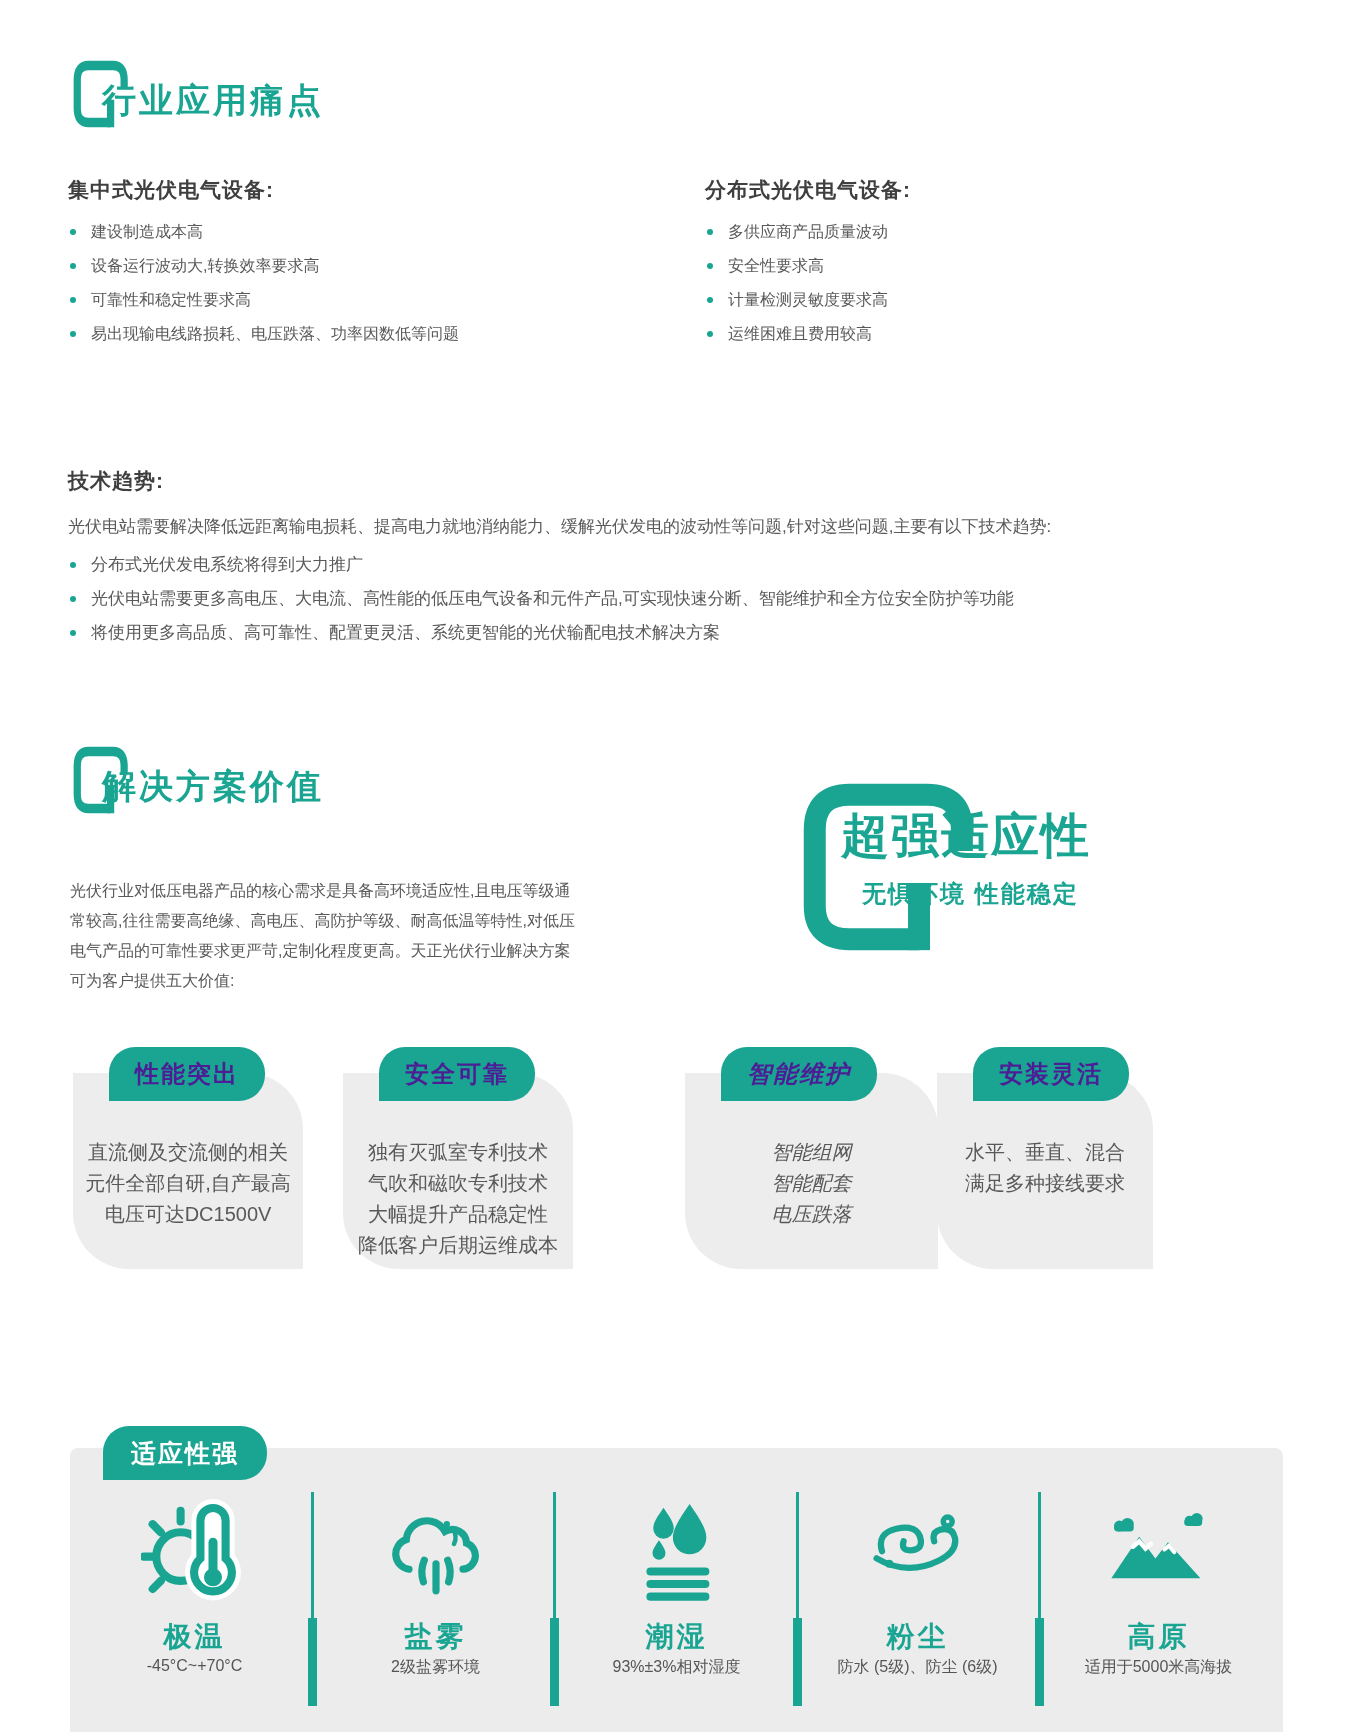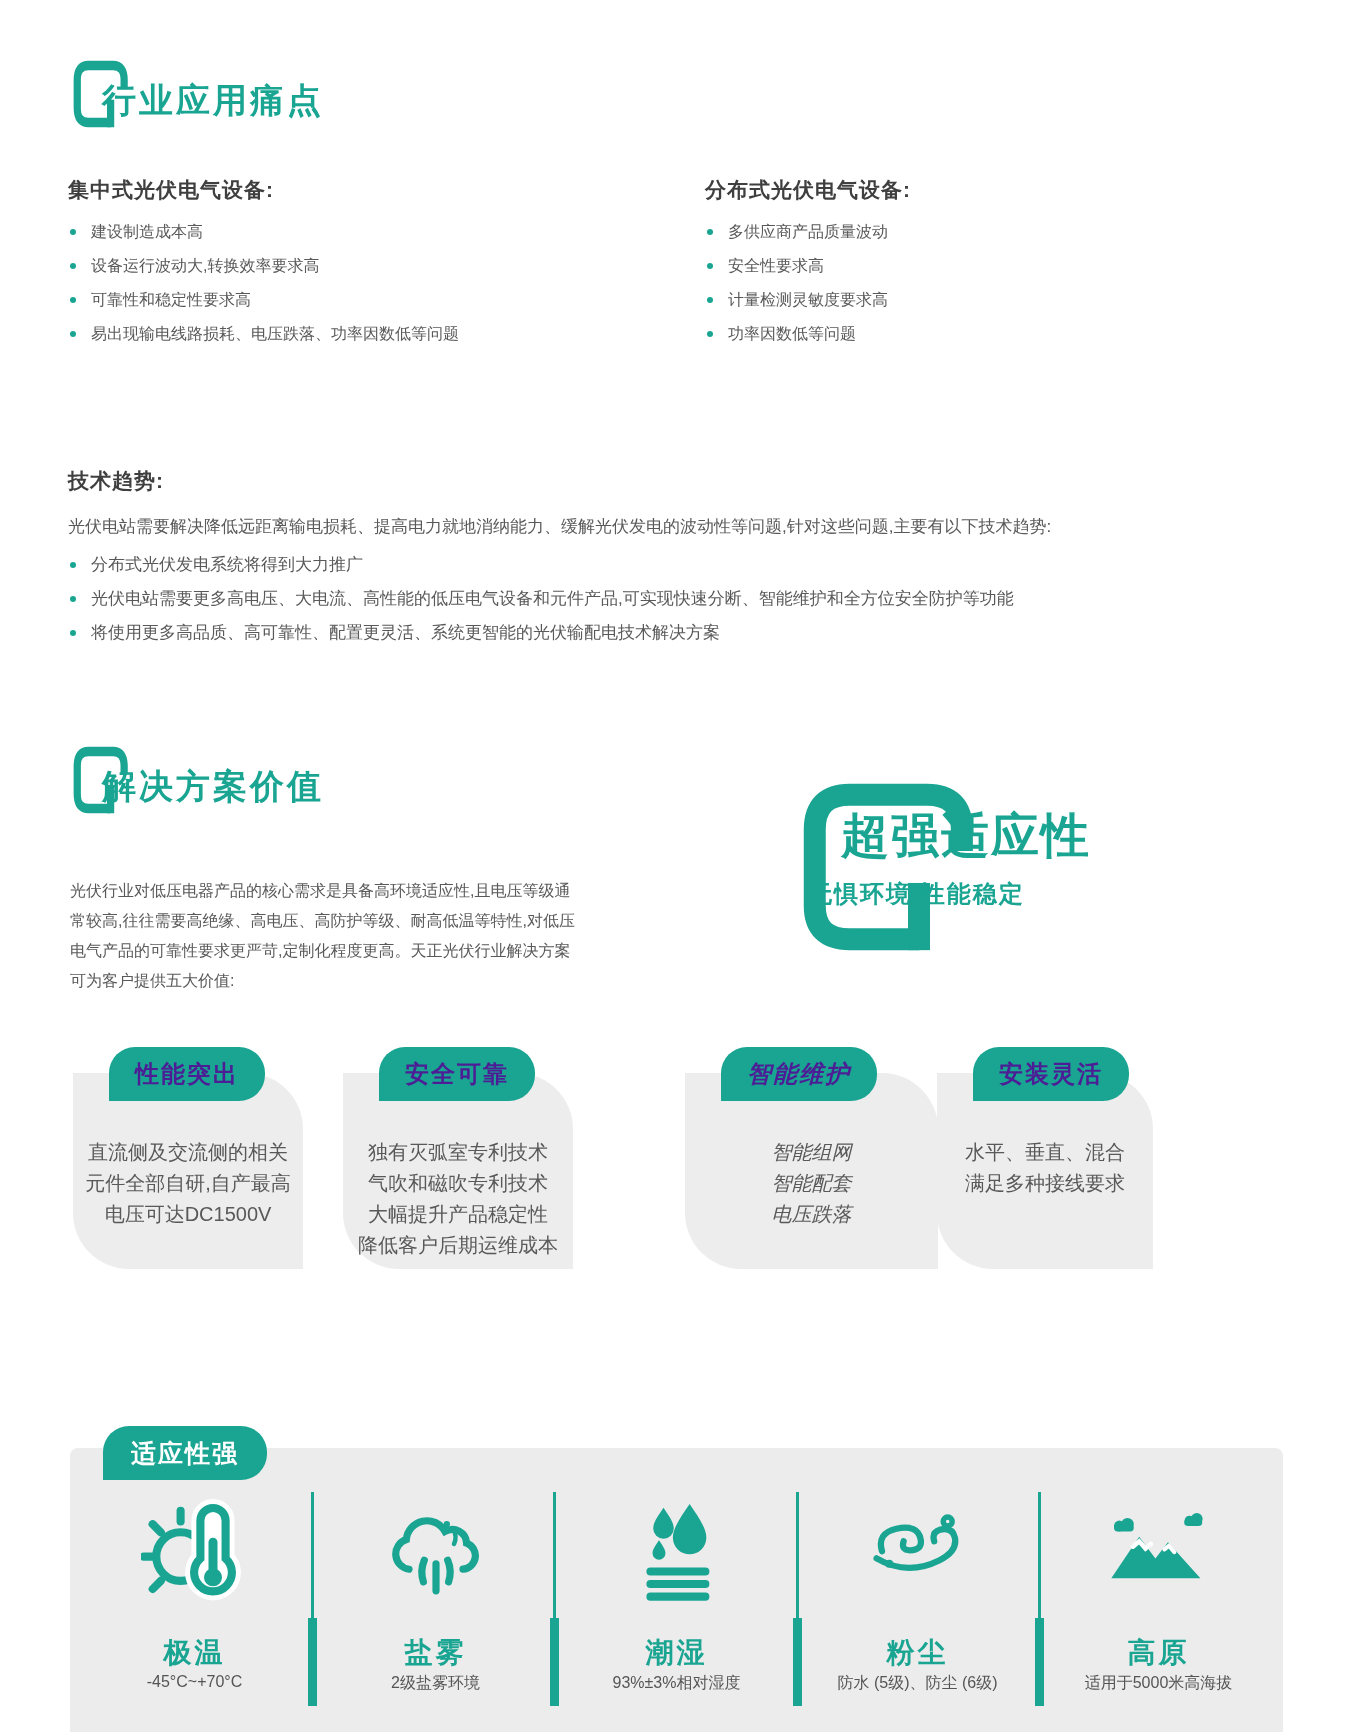--- a/index.html
+++ b/index.html
@@ -33,21 +33,21 @@
   #trends{position:absolute;left:68px;top:467px;width:1225px;}
   #trends .intro{margin:21px 0 0 0;font-size:17px;color:var(--text);line-height:22px;}
   #trends ul.bullets{margin-top:17px;}
   #trends ul.bullets li{font-size:17px;}
 
   #solution-para{position:absolute;left:70px;top:860px;width:508px;font-size:16px;line-height:30px;color:var(--text);}
 
   
   .bubble-big{position:absolute;left:792px;top:772px;width:182px;height:190px;}
   .hl-title{position:absolute;left:841px;top:810px;font-size:48px;font-weight:bold;color:var(--accent);letter-spacing:2px;line-height:1.1;white-space:nowrap;}
-  .hl-sub{position:absolute;left:808px;top:878px;font-size:24px;font-weight:bold;color:var(--accent);letter-spacing:2px;white-space:nowrap;}
+  .hl-sub{position:absolute;left:862px;top:878px;font-size:24px;font-weight:bold;color:var(--accent);letter-spacing:2px;white-space:nowrap;}
 
   
   .vcard{position:absolute;top:1073px;height:196px;background:var(--card);border-radius:0 56px 0 56px;}
   #vcard0{left:73px;width:230px;}
   #vcard1{left:343px;width:230px;}
   #vcard2{left:685px;width:253px;font-style:italic;}
   #vcard3{left:937px;width:216px;}
   .vcard-badge{position:absolute;top:-26px;left:36px;height:54px;padding:0 26px;background:var(--accent);
     border-radius:26px 26px 26px 0;color:#4c1d95;font-size:24px;font-weight:bold;display:flex;align-items:center;
     letter-spacing:2px;white-space:nowrap;}
@@ -55,21 +55,21 @@
 
   
   #adapt{position:absolute;left:70px;top:1448px;width:1213px;height:306px;background:var(--panel);border-radius:8px;}
   #adapt-badge{position:absolute;left:33px;top:-22px;height:54px;padding:0 28px;background:var(--accent);
     border-radius:26px 26px 26px 0;color:#fff;font-size:25px;font-weight:bold;display:flex;align-items:center;
     letter-spacing:2px;}
   .adapt-grid{position:absolute;left:4px;right:4px;top:0;bottom:0;display:grid;grid-template-columns:repeat(5,1fr);}
   .adapt-item{display:flex;flex-direction:column;align-items:center;padding-top:44px;}
   .adapt-iconbox{height:122px;display:flex;align-items:center;justify-content:center;}
   .adapt-iconbox svg{width:108px;height:108px;}
-  .adapt-label{margin-top:20px;font-size:28px;font-weight:bold;color:var(--accent);letter-spacing:3px;}
+  .adapt-label{margin-top:4px;font-size:28px;font-weight:bold;color:var(--accent);letter-spacing:3px;}
   .adapt-desc{margin-top:1px;font-size:16px;color:#555;}
   .adapt-div{position:absolute;top:44px;display:flex;flex-direction:column;align-items:center;}
   .adapt-div .thin{width:3px;height:126px;background:var(--accent);}
   .adapt-div .thick{width:9px;height:88px;background:var(--accent);}
   #adiv0{left:calc(20% - 5px);} #adiv1{left:calc(40% - 5px);} #adiv2{left:calc(60% - 5px);} #adiv3{left:calc(80% - 5px);}
 </style>
 </head>
 <body>
 
 <div id="page">
@@ -91,21 +91,21 @@
       <li><span class="dot"></span><span>易出现输电线路损耗、电压跌落、功率因数低等问题</span></li>
     </ul>
   </div>
 
   <div class="col" id="col-right">
     <h3>分布式光伏电气设备:</h3>
     <ul class="bullets">
       <li><span class="dot"></span><span>多供应商产品质量波动</span></li>
       <li><span class="dot"></span><span>安全性要求高</span></li>
       <li><span class="dot"></span><span>计量检测灵敏度要求高</span></li>
-      <li><span class="dot"></span><span>功率因数低等问题</span></li>
+      <li><span class="dot"></span><span>运维困难且费用较高</span></li>
     </ul>
   </div>
 
   <div id="trends">
     <h3>技术趋势:</h3>
     <p class="intro">光伏电站需要解决降低远距离输电损耗、提高电力就地消纳能力、缓解光伏发电的波动性等问题,针对这些问题,主要有以下技术趋势:</p>
     <ul class="bullets">
       <li><span class="dot"></span><span>分布式光伏发电系统将得到大力推广</span></li>
       <li><span class="dot"></span><span>光伏电站需要更多高电压、大电流、高性能的低压电气设备和元件产品,可实现快速分断、智能维护和全方位安全防护等功能</span></li>
       <li><span class="dot"></span><span>将使用更多高品质、高可靠性、配置更灵活、系统更智能的光伏输配电技术解决方案</span></li>

